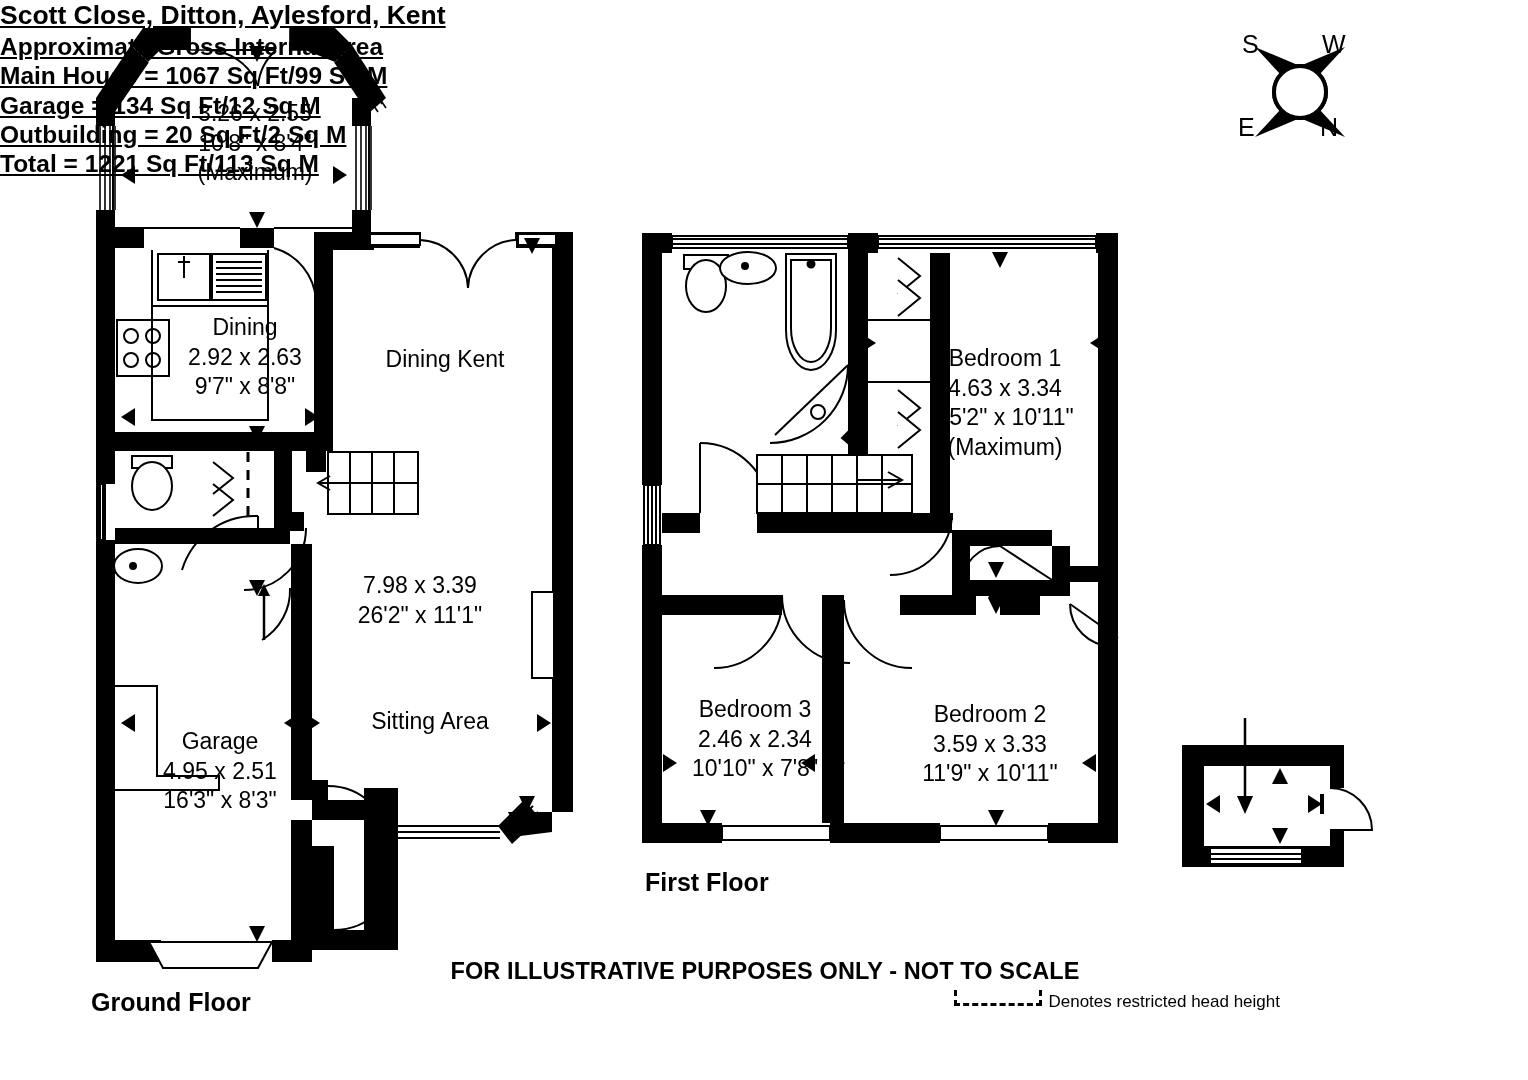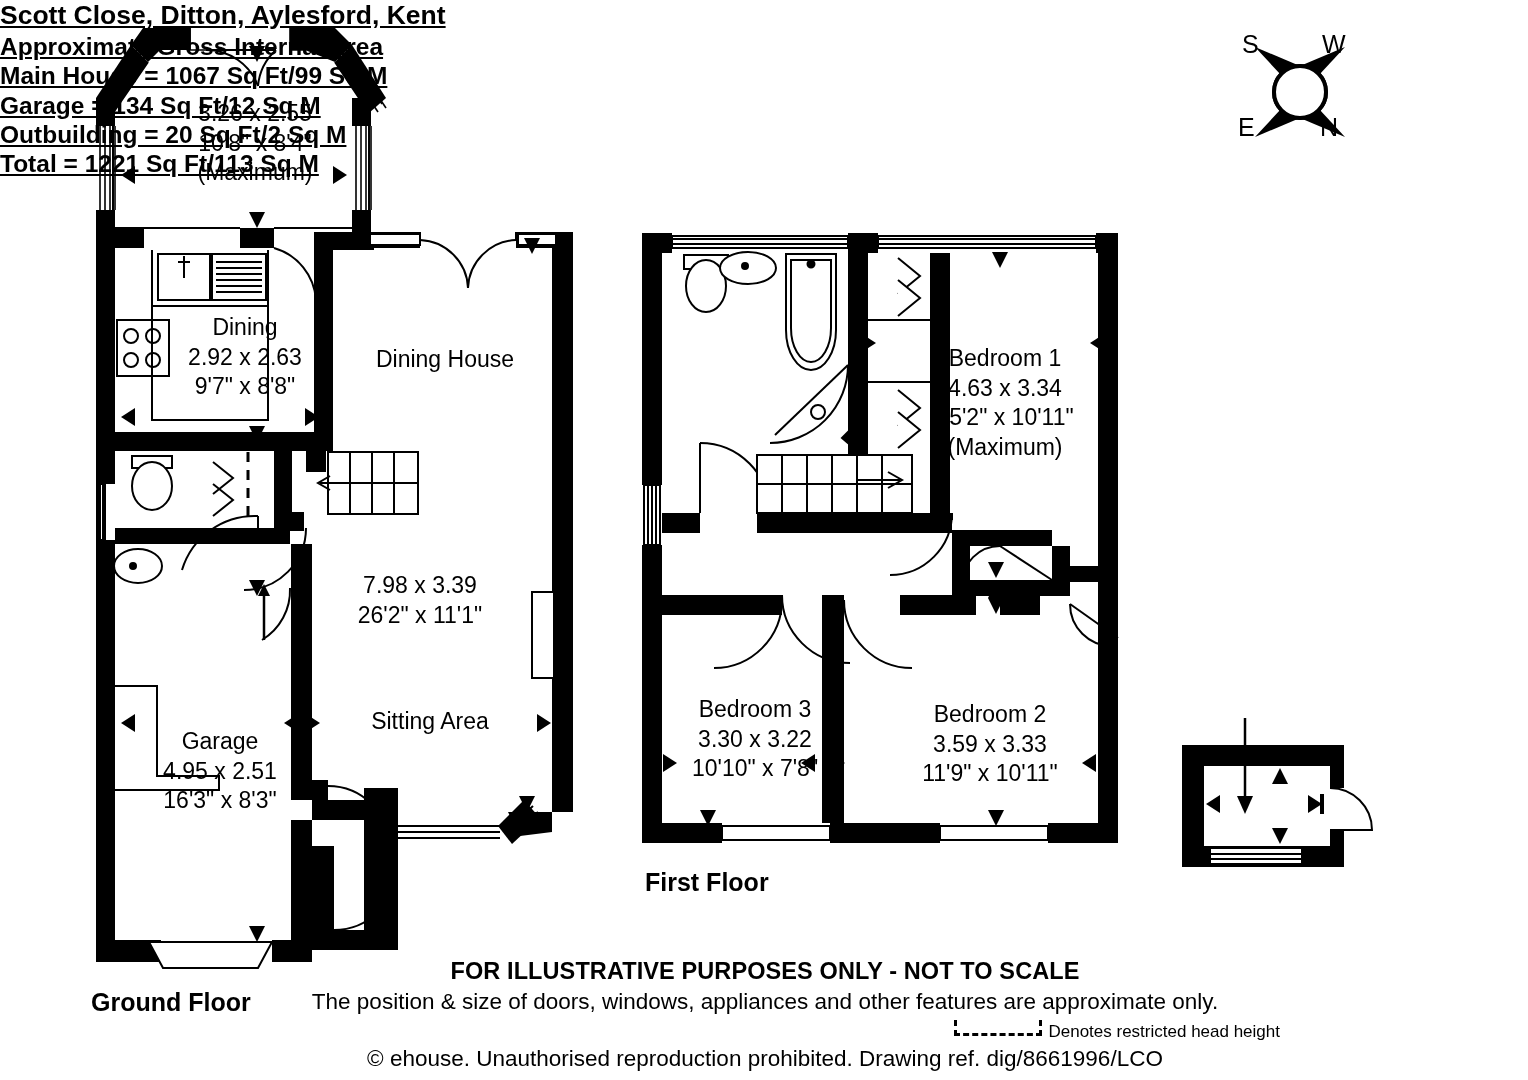--- a/index.html
+++ b/index.html
@@ -417,21 +417,21 @@
     <span class="nm">(Maximum)</span>
   </div>
 
   <div class="roomlabel" style="left:135px;top:313px;width:220px;">
     <span class="nm">Dining</span>
     <span class="nm">2.92 x 2.63</span>
     <span class="nm">9'7" x 8'8"</span>
   </div>
 
   <div class="roomlabel" style="left:345px;top:345px;width:200px;">
-    <span class="nm">Dining House</span>
+    <span class="nm">Dining Kent</span>
   </div>
 
   <div class="roomlabel" style="left:320px;top:571px;width:200px;">
     <span class="nm">7.98 x 3.39</span>
     <span class="nm">26'2" x 11'1"</span>
   </div>
 
   <div class="roomlabel" style="left:330px;top:707px;width:200px;">
     <span class="nm">Sitting Area</span>
   </div>
@@ -450,28 +450,26 @@
   </div>
 
   <div class="roomlabel" style="left:885px;top:700px;width:210px;">
     <span class="nm">Bedroom 2</span>
     <span class="nm">3.59 x 3.33</span>
     <span class="nm">11'9" x 10'11"</span>
   </div>
 
   <div class="roomlabel" style="left:655px;top:695px;width:200px;">
     <span class="nm">Bedroom 3</span>
-    <span class="nm">3.30 x 3.22</span>
+    <span class="nm">2.46 x 2.34</span>
     <span class="nm">10'10" x 7'8"</span>
   </div>
 
 
   <div class="floorlabel" style="left:91px;top:988px;">Ground Floor</div>
   <div class="floorlabel" style="left:645px;top:868px;">First Floor</div>
 
   <div id="footer">
     <div class="f1">FOR ILLUSTRATIVE PURPOSES ONLY - NOT TO SCALE</div>
-    <div class="f2">The position &amp; size of doors, windows, appliances and other features are approximate only.</div>
     <div class="f3"><span class="dashbox"></span><span>Denotes restricted head height</span></div>
-    <div class="f4">© ehouse. Unauthorised reproduction prohibited. Drawing ref. dig/8661996/LCO</div>
   </div>
 
 </div>
 
 </body></html>

